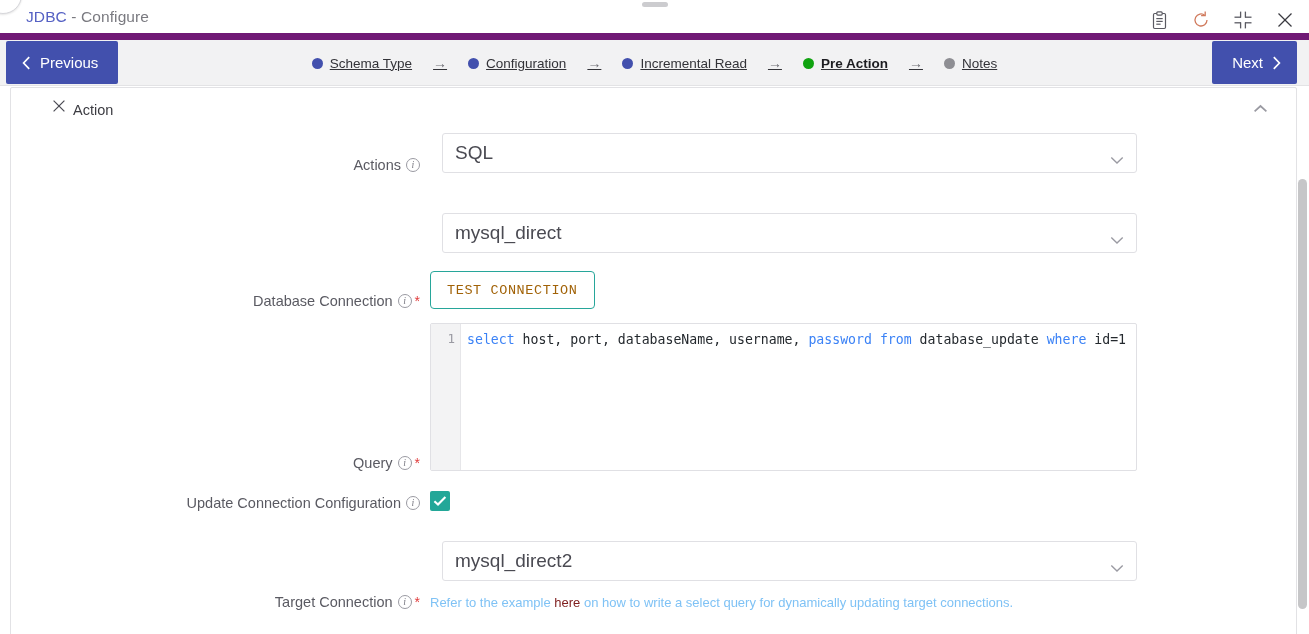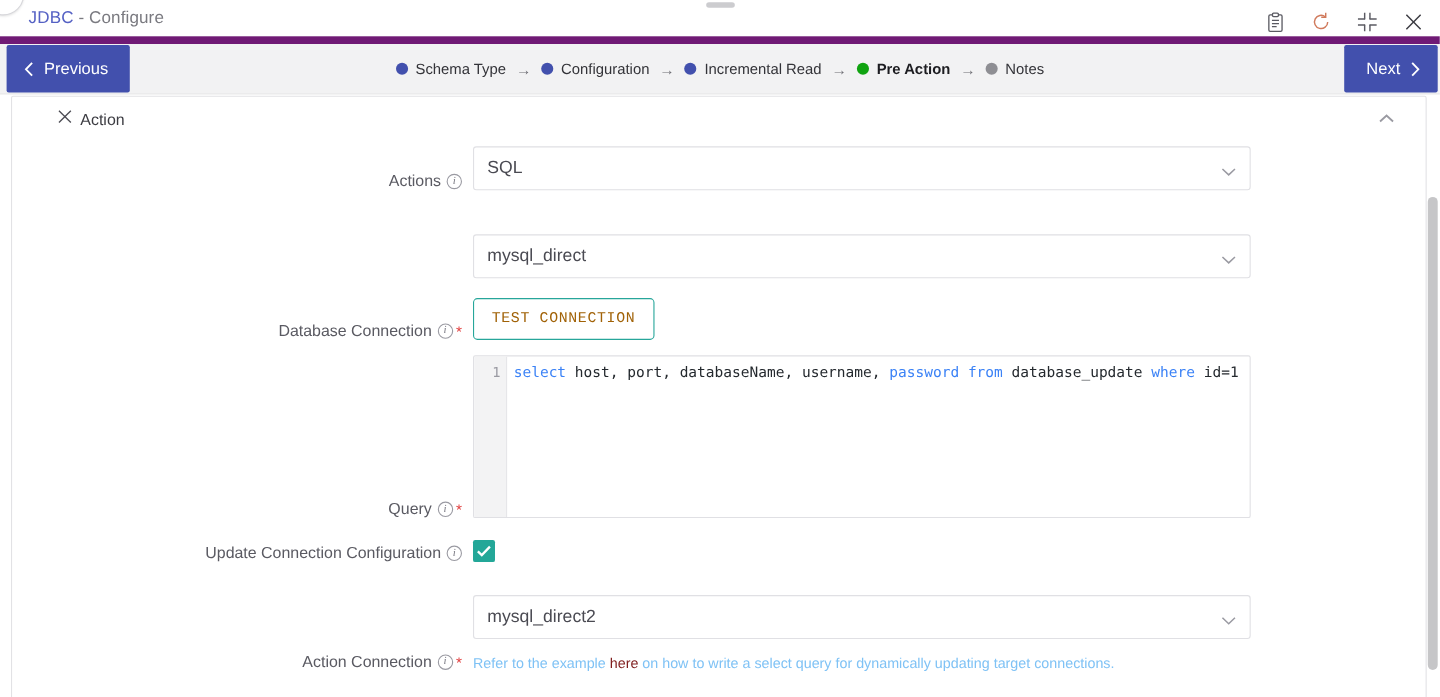--- a/index.html
+++ b/index.html
@@ -81,32 +81,33 @@
     border: none;
     height: 43px;
     display: flex;
     align-items: center;
     gap: 9px;
     font-size: 15px;
     cursor: pointer;
     border-radius: 2px;
   }
   .btn-prev { padding: 0 20px 0 16px; margin-left: 6px; }
-  .btn-next { padding: 0 16px 0 20px; margin-right: 2px; }
+  .btn-next { padding: 0 16px 0 20px; margin-right: 12px; }
 
   .steps {
     position: absolute;
     left: 0; right: 0;
     display: flex;
-    align-items: flex-start;
+    align-items: flex-end;
     justify-content: center;
-    gap: 0;
+    gap: 12px;
     font-size: 13.5px;
     color: #333338;
     pointer-events: none;
+    text-decoration: underline;
   }
   .step {
     display: flex; align-items: center; gap: 7px;
     pointer-events: auto;
     cursor: pointer;
   }
   .dot { width: 11px; height: 11px; border-radius: 50%; display: block; }
   .step.active .step-label { font-weight: bold; color: #1d1d21; }
   .arrow {
     color: #6e6e74;
@@ -184,24 +185,25 @@
   .field { width: 707px; }
 
   .select {
     height: 40px;
     border: 1px solid #e0e0e4;
     border-radius: 3px;
     background: #fff;
     display: flex;
     align-items: center;
     padding: 0 4px 0 12px;
-    font-size: 16px;
+    font-size: 19px;
     color: #4a4a52;
     position: relative;
     cursor: pointer;
+    margin-left: 12px;
   }
   .select .chev { position: absolute; right: 12px; top: 14px; }
 
   .btn-test {
     border: 1px solid #27a69a;
     color: #a16207;
     background: #fff;
     border-radius: 4px;
     height: 38px;
     padding: 0 16px;
@@ -453,21 +455,21 @@
             <div class="cbx">
               <svg width="14" height="12" viewBox="0 0 14 12" fill="none" stroke="#ffffff" stroke-width="2.1">
                 <polyline points="1.4,6.2 5,9.6 12.4,1.9"></polyline>
               </svg>
             </div>
           </div>
         </div>
 
         <div class="row" style="margin-top:30px">
           <div class="lbl">
-            <span>Action Connection</span>
+            <span>Target Connection</span>
             <span class="info-i">i</span>
               <span class="req">*</span>
           </div>
           <div class="field">
             <div class="select">
               <span>mysql_direct2</span>
               <span class="chev">
                 <svg width="14" height="9" viewBox="0 0 14 9" fill="none" stroke="#9a9aa2" stroke-width="1.4">
                   <polyline points="1.3,1.6 7,7 12.7,1.6"></polyline>
                 </svg>

